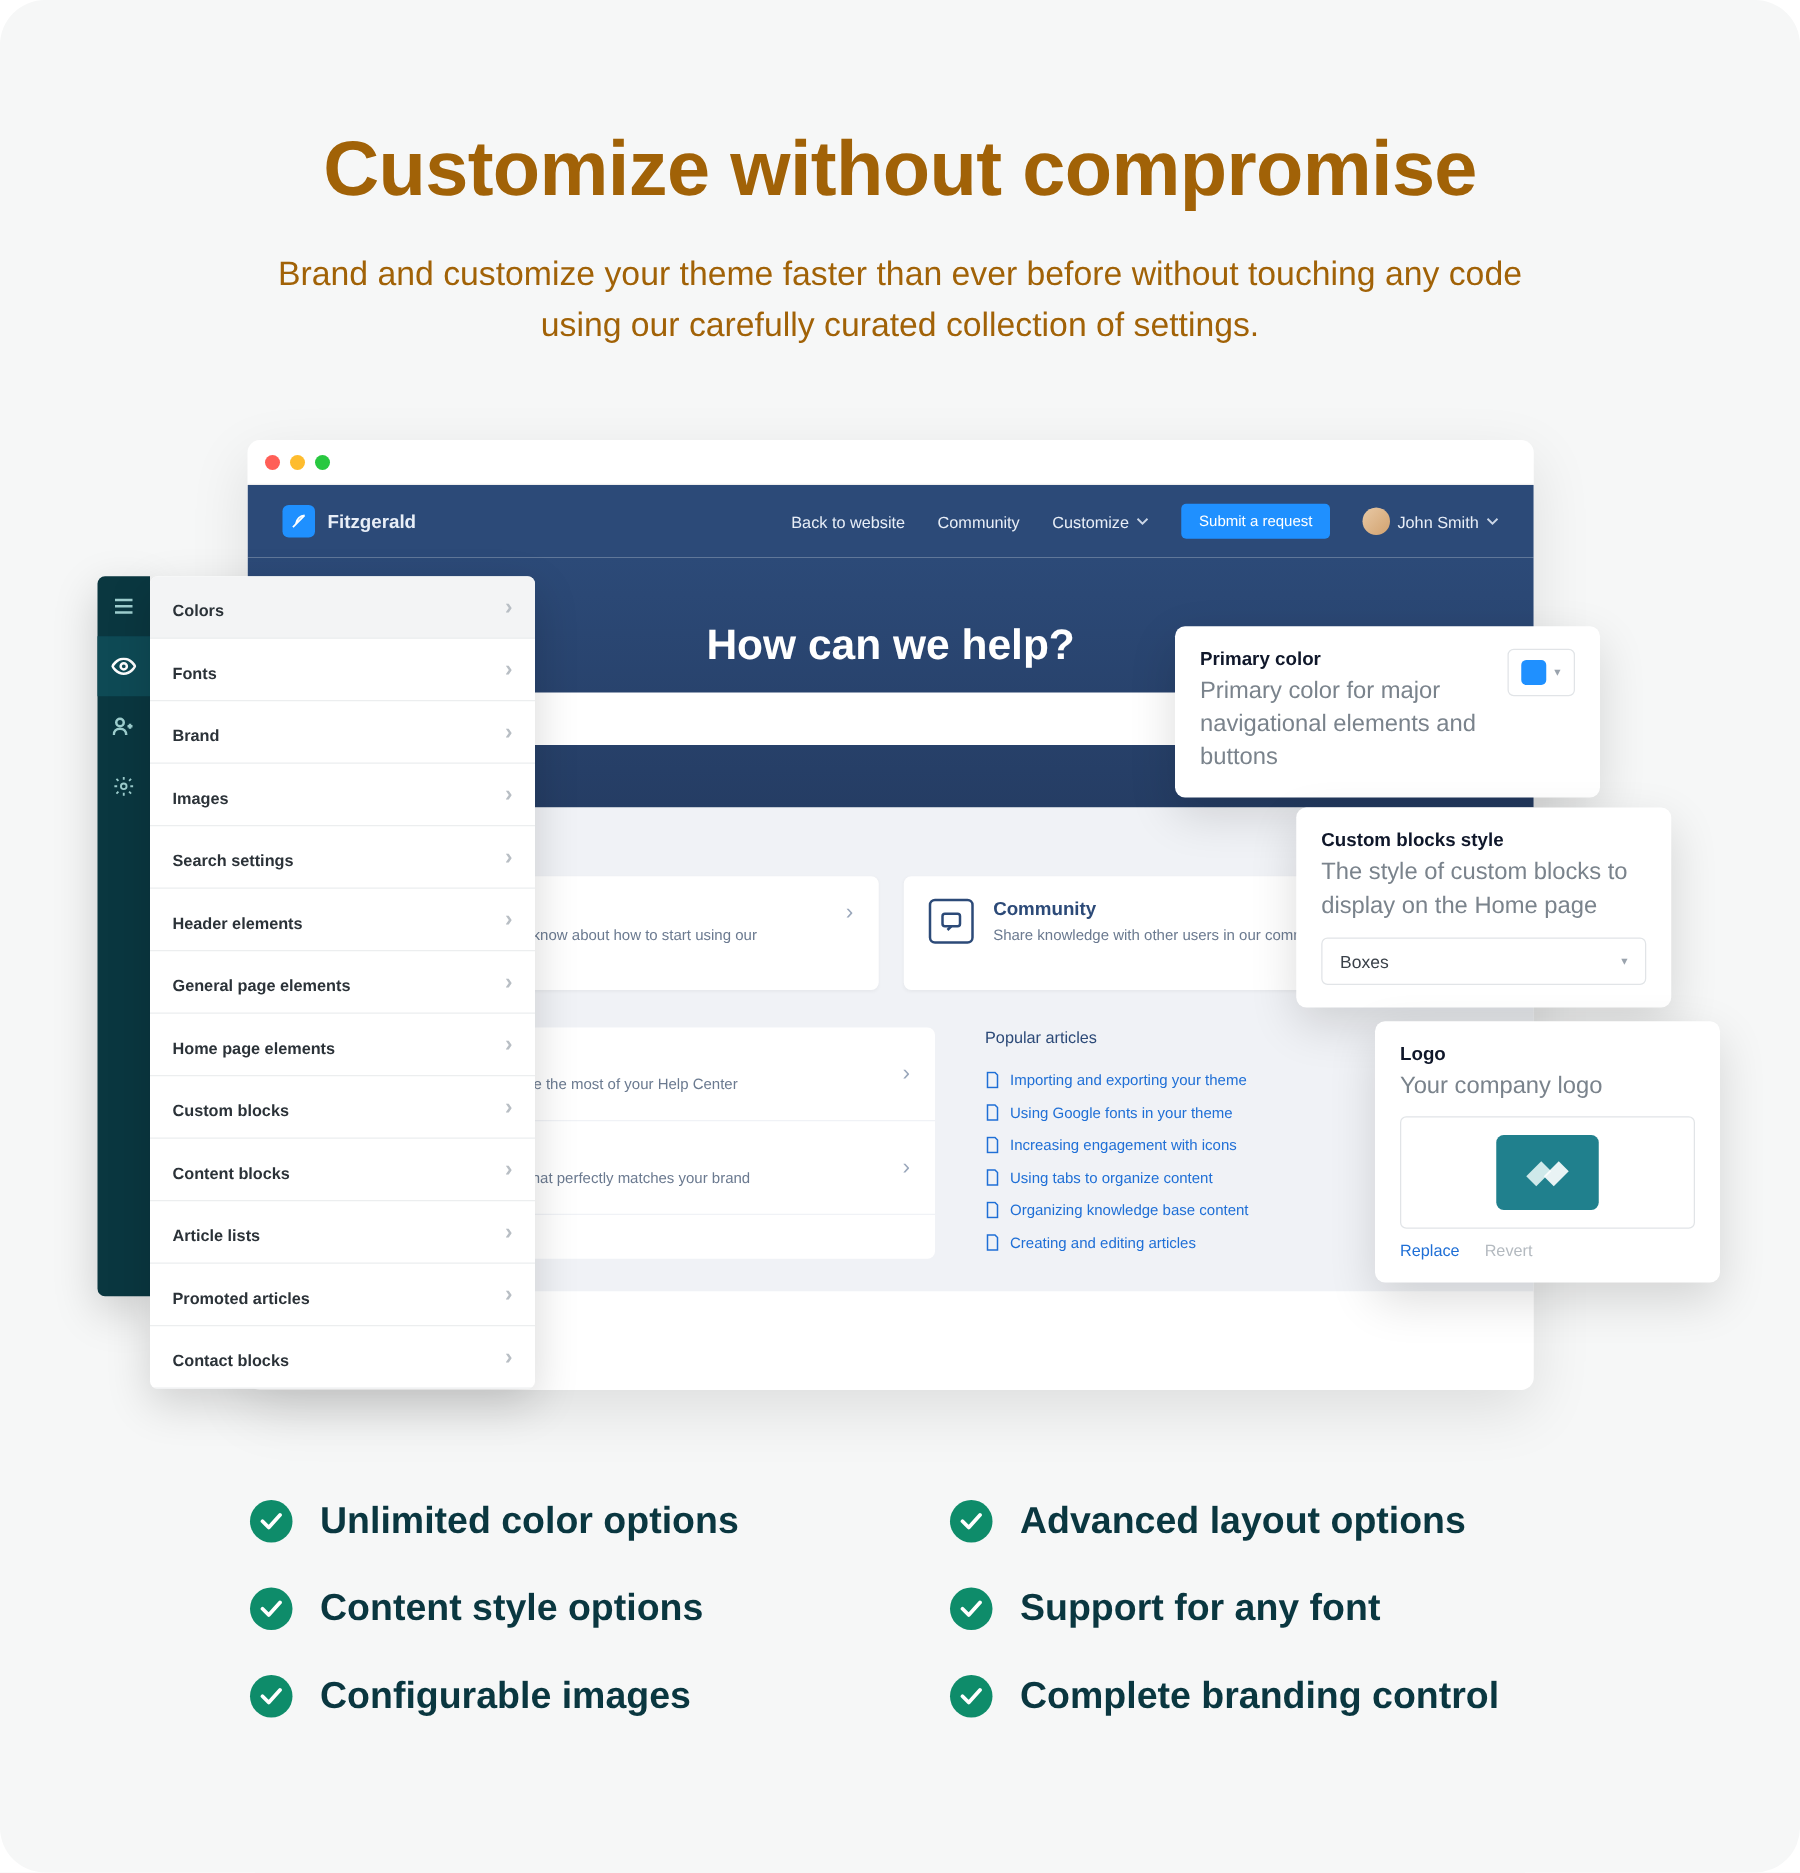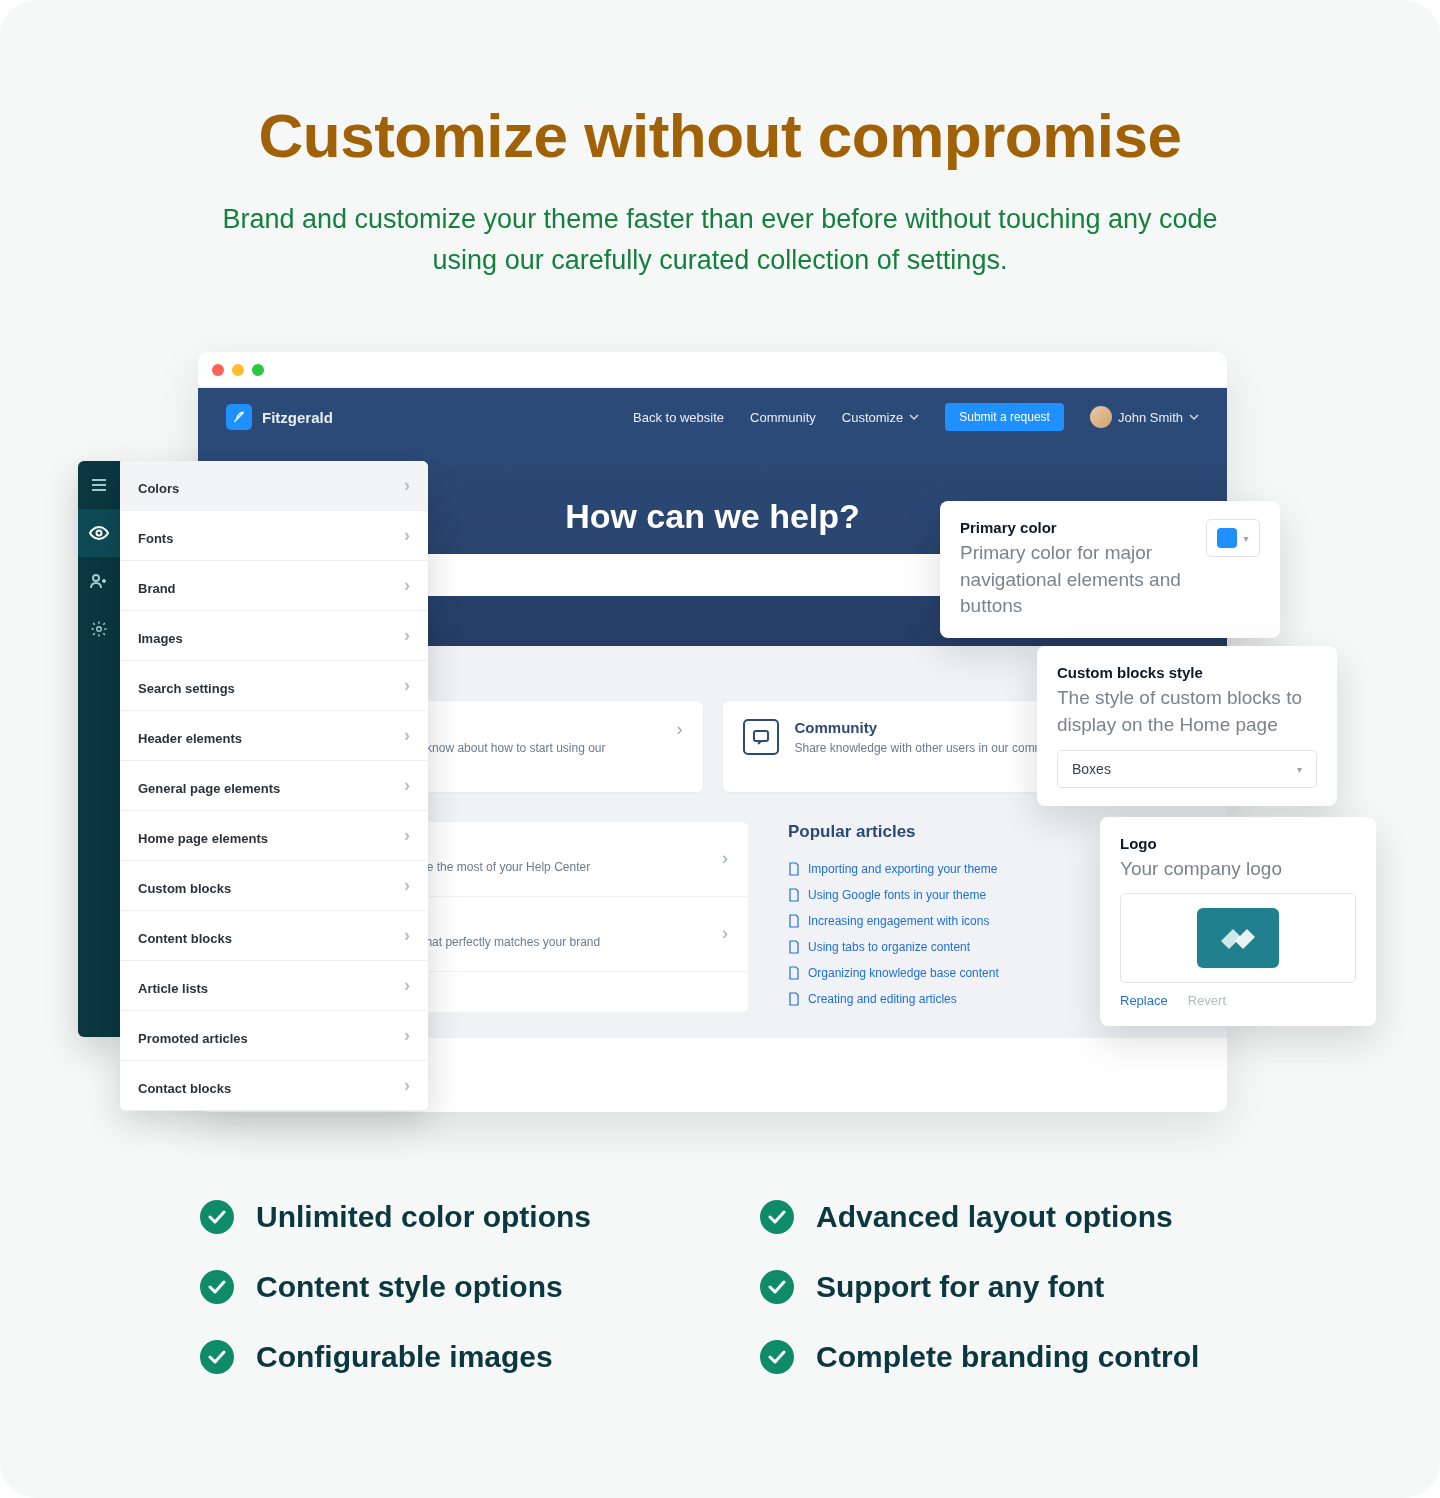--- a/index.html
+++ b/index.html
@@ -23,21 +23,21 @@
   .hero h1 {
     font-size: 62px;
     font-weight: 700;
     color: #a16207;
     letter-spacing: -0.5px;
   }
   .hero p {
     margin-top: 28px;
     font-size: 27px;
     line-height: 1.5;
-    color: #15803d;
+    color: #a16207;
     max-width: 1060px;
     margin-left: auto; margin-right: auto;
   }
 
   
   .stage { position: absolute; left: 0; right: 0; top: 352px; height: 810px; }
 
   
   .hc-window {
     position: absolute;
@@ -131,21 +131,21 @@
   .hc-cat-icon {
     width: 38px; height: 38px; border-radius: 50%;
     background: #eaf3ff;
     display: flex; align-items: center; justify-content: center;
     color: #2c4a78;
   }
   .hc-cat-title { font-size: 14px; font-weight: 700; color: #2c4a78; }
   .hc-cat-desc { font-size: 12px; color: #6b7a90; }
 
   .hc-pop { flex: 1; }
-  .hc-pop h3 { font-size: 17px; color: #2c4a78; font-weight: 700; margin-bottom: 14px; }
+  .hc-pop h3 { font-size: 13px; color: #2c4a78; font-weight: 400; margin-bottom: 14px; }
   .hc-pop ul { list-style: none; }
   .hc-pop li {
     font-size: 12px; color: #1f6fd6;
     padding: 6px 0;
     display: flex; align-items: center; gap: 8px;
   }
   .doc-ico { width: 12px; height: 14px; color: #1f6fd6; }
 
   
   .settings-rail {

